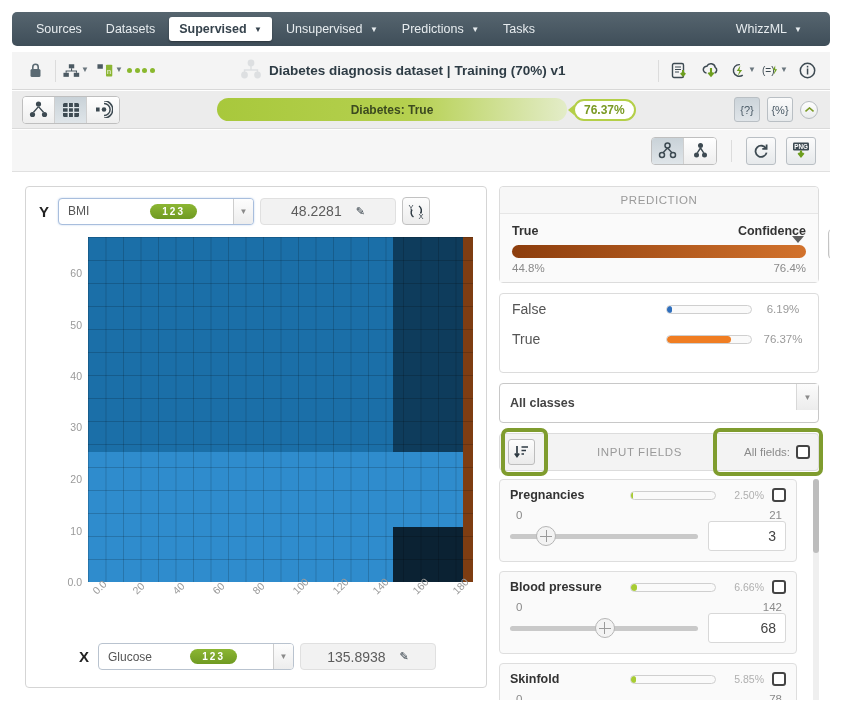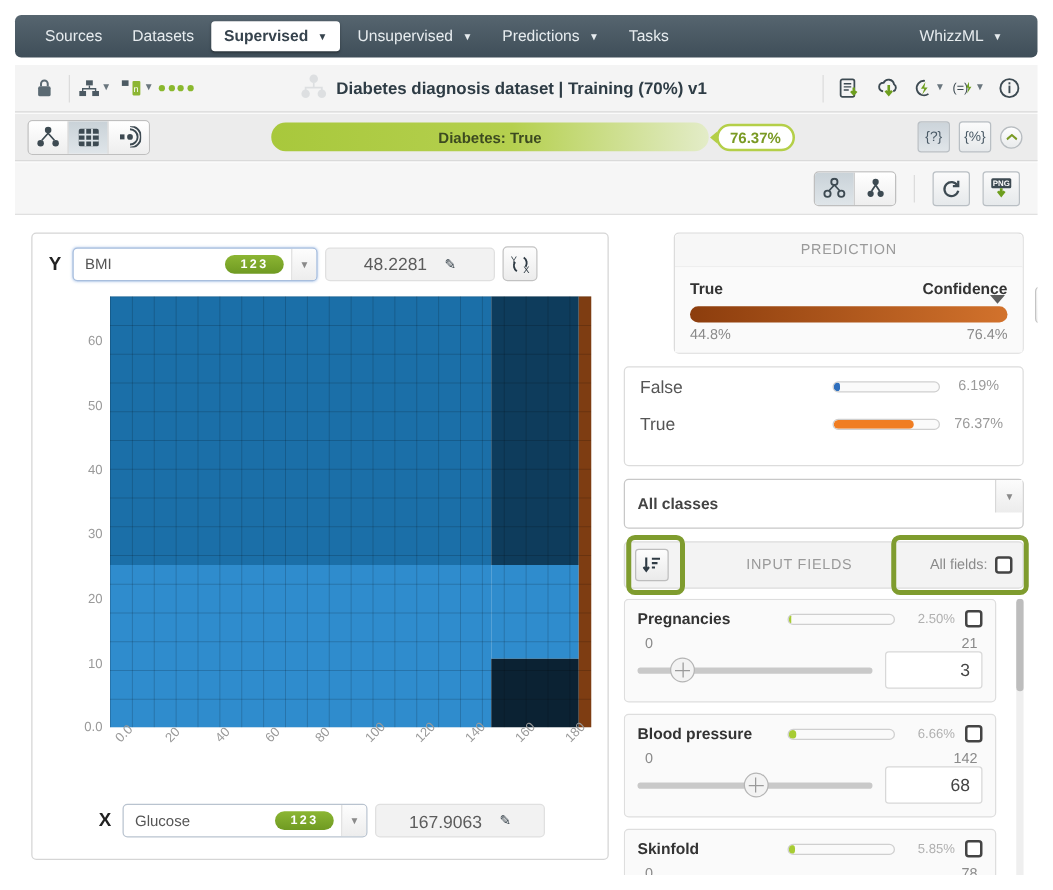--- a/index.html
+++ b/index.html
@@ -164,21 +164,21 @@
     background:#ffffff;border:1px solid #d5d5d5;border-radius:4px;
   }
   .axisrow{
     display:flex;align-items:center;gap:6px;
     padding:10px 10px 6px 10px;
   }
   .axis-letter{font-size:15px;font-weight:bold;color:#222;width:16px;text-align:center;}
   .field-select{
     position:relative;display:flex;align-items:center;
     height:27px;border:1px solid #b9c3cf;border-radius:4px;
-    background:#fff;padding:0 0 0 9px;
+    background:#fff;padding:0 0 0 9px;gap:30px;
   }
   .field-select.ysel{width:196px;border-color:#a8bedd;box-shadow:0 0 2px rgba(90,140,210,.4);}
   .field-select.xsel{width:196px;}
   .fs-label{font-size:12px;color:#555;flex:1;}
   .badge123{
     background:#7ba428;background:linear-gradient(#8cb633,#6f9a22);
     color:#fff;font-size:10px;font-weight:bold;letter-spacing:2px;
     border-radius:9px;padding:2px 12px;margin-right:6px;
   }
   .fs-arrow{
@@ -250,21 +250,21 @@
     border-top:7px solid #5c5c5c;
   }
   .gradnums{display:flex;justify-content:space-between;font-size:11.5px;color:#8a8a8a;}
   .total-btn{
     position:absolute;right:-40px;top:42px;
     width:30px;height:30px;border:1px solid #c4c4c4;border-radius:4px;
     background:linear-gradient(#fdfdfd,#ebebeb);
     display:flex;flex-direction:column;align-items:center;justify-content:center;
     font-size:6.5px;font-weight:bold;color:#3d4a52;line-height:1.1;cursor:pointer;
   }
-  .predwrap{position:relative;margin-left:40px;}
+  .predwrap{position:relative;}
 
   .classrow{
     display:flex;align-items:center;padding:7px 12px;gap:8px;
   }
   .classname{font-size:14px;color:#555;flex:1;}
   .minibar{
     width:86px;height:9px;border-radius:5px;border:1px solid #cfcfcf;background:#fafafa;
     position:relative;overflow:hidden;
   }
   .minibar .fill{position:absolute;left:0;top:0;height:100%;border-radius:5px;}
@@ -595,21 +595,21 @@
       </div>
 
       <div class="axisrow" style="padding-top:12px;justify-content:center;">
         <div class="axis-letter">X</div>
         <div class="field-select xsel">
           <span class="fs-label">Glucose</span>
           <span class="badge123">123</span>
           <span class="fs-arrow">▼</span>
         </div>
         <div class="valuebox" style="width:136px;">
-          <span class="val">167.9063</span>
+          <span class="val">135.8938</span>
           <span class="pencil">✎</span>
         </div>
       </div>
     </div>
 
     <div class="rightpanel">
 
       <div class="card predwrap">
         <div class="card-head">PREDICTION</div>
         <div class="predrow">

